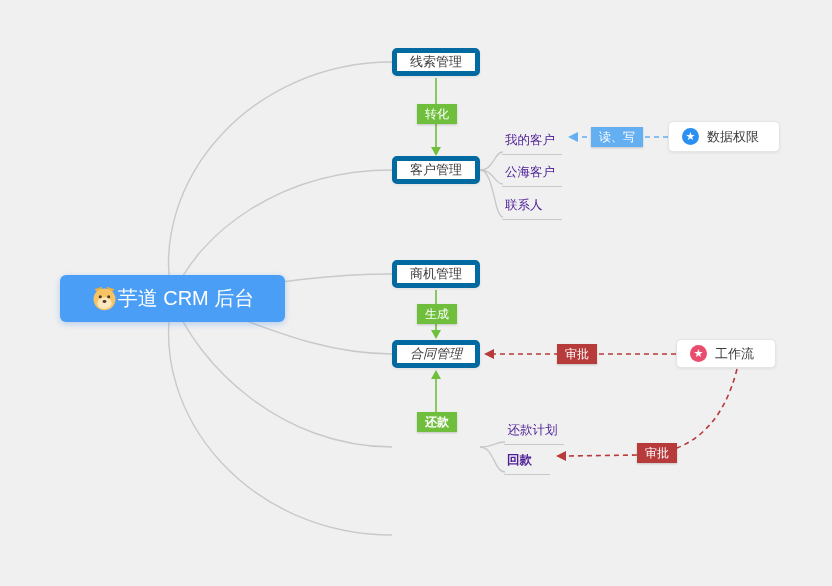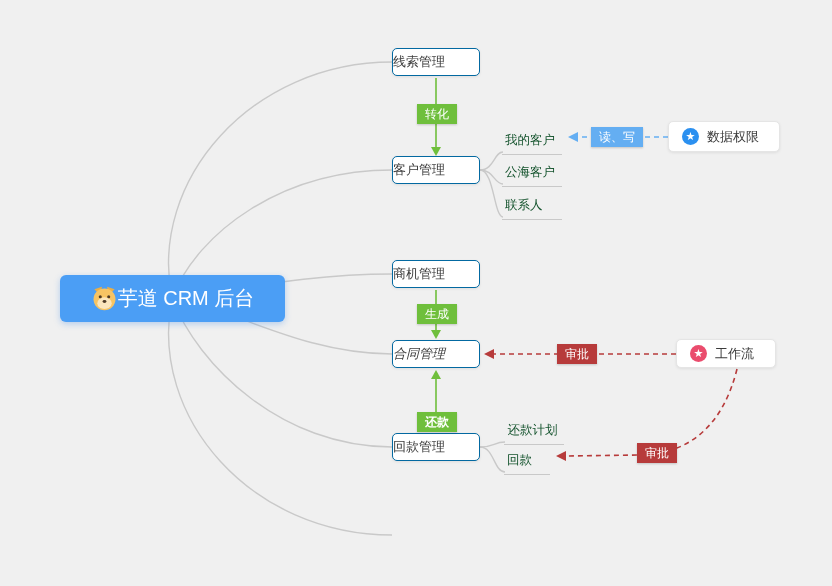--- a/index.html
+++ b/index.html
@@ -3,48 +3,48 @@
 <meta charset="utf-8">
 <style>
   html,body{margin:0;padding:0;background:#f0f0f0;}
   .canvas{position:relative;width:832px;height:586px;background:#f0f0f0;font-family:"Liberation Sans",sans-serif;overflow:hidden;}
   svg.layer{position:absolute;left:0;top:0;z-index:1;}
 
   .root-node{position:absolute;left:60px;top:275px;width:225px;height:47px;background:#4b9ef5;
     border-radius:6px;display:flex;align-items:center;justify-content:center;color:#fff;
     font-size:20px;z-index:3;box-shadow:0 2px 6px rgba(70,140,230,.35);cursor:default;}
 
-  .node{position:absolute;left:392px;width:88px;height:28px;background:#fff;border:1px solid #0369a1;
-    border-radius:5px;display:flex;align-items:center;font-size:13px;color:#3b3b3b;
+  .node{position:absolute;left:392px;width:88px;height:28px;background:#fff;border:5px solid #0369a1;
+    border-radius:5px;display:flex;align-items:center;justify-content:center;font-size:13px;color:#3b3b3b;
     box-shadow:0 1px 3px rgba(0,0,0,.08);z-index:2;box-sizing:border-box;}
   .node-leads{top:48px;}
   .node-customers{top:156px;}
   .node-opportunity{top:260px;}
   .node-contract{top:340px;font-style:italic;}
   .node-receivable{top:433px;}
   .node-product{top:521px;}
 
   .side-node{position:absolute;height:31px;background:#fff;border:1px solid #e5e5e5;border-radius:5px;
     display:flex;align-items:center;gap:8px;padding:0 13px;font-size:13px;color:#3b3b3b;
     box-shadow:0 1px 3px rgba(0,0,0,.08);z-index:2;box-sizing:border-box;}
   .node-data-permission{left:668px;top:121px;width:112px;}
   .node-workflow{left:676px;top:339px;width:100px;height:29px;}
 
   .icon-circle{width:17px;height:17px;border-radius:50%;color:#fff;display:flex;align-items:center;
     justify-content:center;font-size:11px;line-height:1;flex:0 0 auto;}
   .icon-blue{background:#2b90f0;}
   .icon-red{background:#ea4c6d;}
 
-  .sub{position:absolute;font-size:12.5px;color:#14532d;padding:0 6px 5px 3px;border-bottom:1px solid #c9c9c9;
+  .sub{position:absolute;font-size:12.5px;color:#4c1d95;padding:0 6px 5px 3px;border-bottom:1px solid #c9c9c9;
     min-width:60px;z-index:2;box-sizing:border-box;}
   .sub-my-customer{left:502px;top:132px;}
   .sub-public-customer{left:502px;top:164px;}
   .sub-contact{left:502px;top:197px;}
   .sub-receivable-plan{left:504px;top:422px;text-align:center;}
-  .sub-receivable-item{left:504px;top:452px;min-width:46px;}
+  .sub-receivable-item{left:504px;top:452px;min-width:46px;font-weight:bold;}
 
   .badge{position:absolute;color:#fff;font-size:12px;padding:4px 8px;border-radius:0;z-index:4;
     line-height:1;box-shadow:0 1px 2px rgba(0,0,0,.18);white-space:nowrap;}
   .badge-green{background:#6fbf3c;}
   .badge-blue{background:#64aef2;}
   .badge-red{background:#b73b3b;}
   .badge-convert{left:417px;top:104px;}
   .badge-generate{left:417px;top:304px;}
   .badge-repay{left:417px;top:412px;font-weight:bold;}
   .badge-read-write{left:591px;top:127px;}
@@ -113,23 +113,20 @@
   </div>
   <div class="node node-customers">
     <span>客户管理</span>
   </div>
   <div class="node node-opportunity">
     <span>商机管理</span>
   </div>
   <div class="node node-contract">
     <span>合同管理</span>
   </div>
-  <div class="node node-receivable">
-    <span>回款管理</span>
-  </div>
 
   <div class="sub sub-my-customer">我的客户</div>
   <div class="sub sub-public-customer">公海客户</div>
   <div class="sub sub-contact">联系人</div>
   <div class="sub sub-receivable-plan">还款计划</div>
   <div class="sub sub-receivable-item">回款</div>
 
   <div class="badge badge-green badge-convert">转化</div>
   <div class="badge badge-green badge-generate">生成</div>
   <div class="badge badge-green badge-repay">还款</div>

